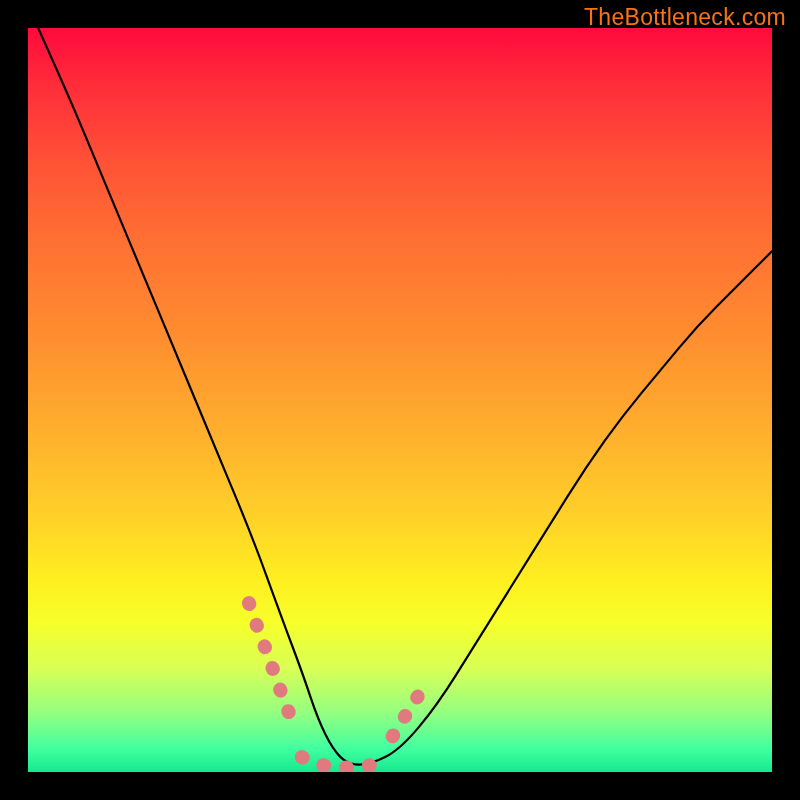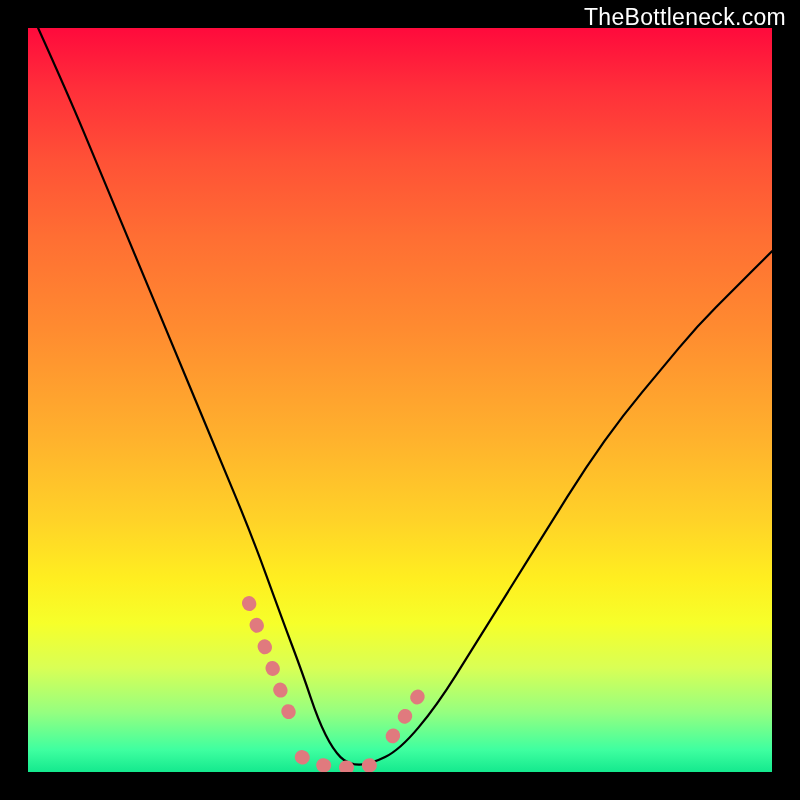--- a/index.html
+++ b/index.html
@@ -40,21 +40,21 @@
       #95ff80 92%,
       #3fffa0 97%,
       #14e98e 100%
     );
     overflow: hidden;
   }
   .watermark {
     position: absolute;
     top: 4px;
     right: 14px;
-    color: #ffffff;
+    color: #f97316;
     font-size: 23px;
     font-weight: 500;
     letter-spacing: 0.3px;
     z-index: 5;
   }
   svg {
     position: absolute;
     top: 0;
     left: 0;
   }

